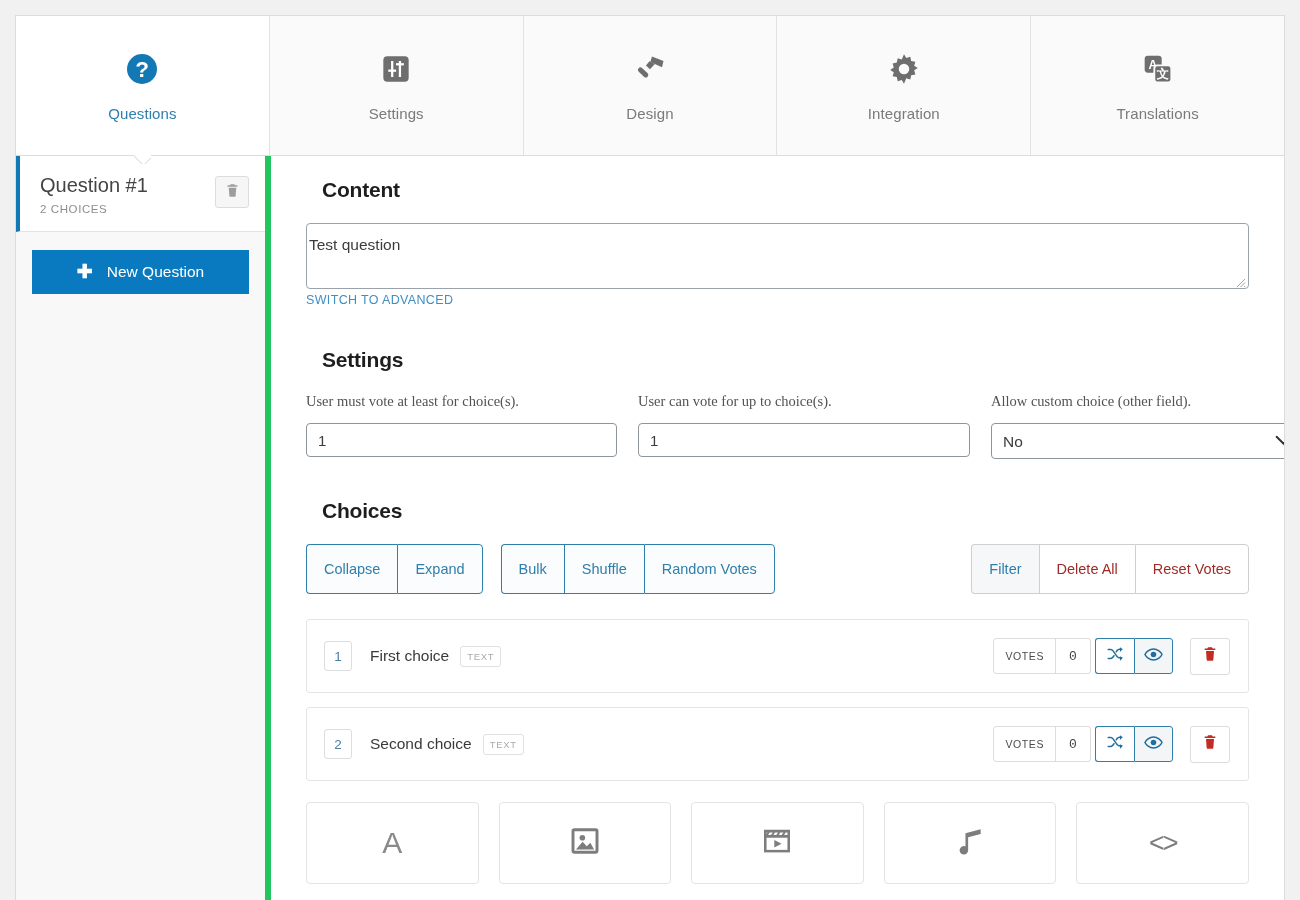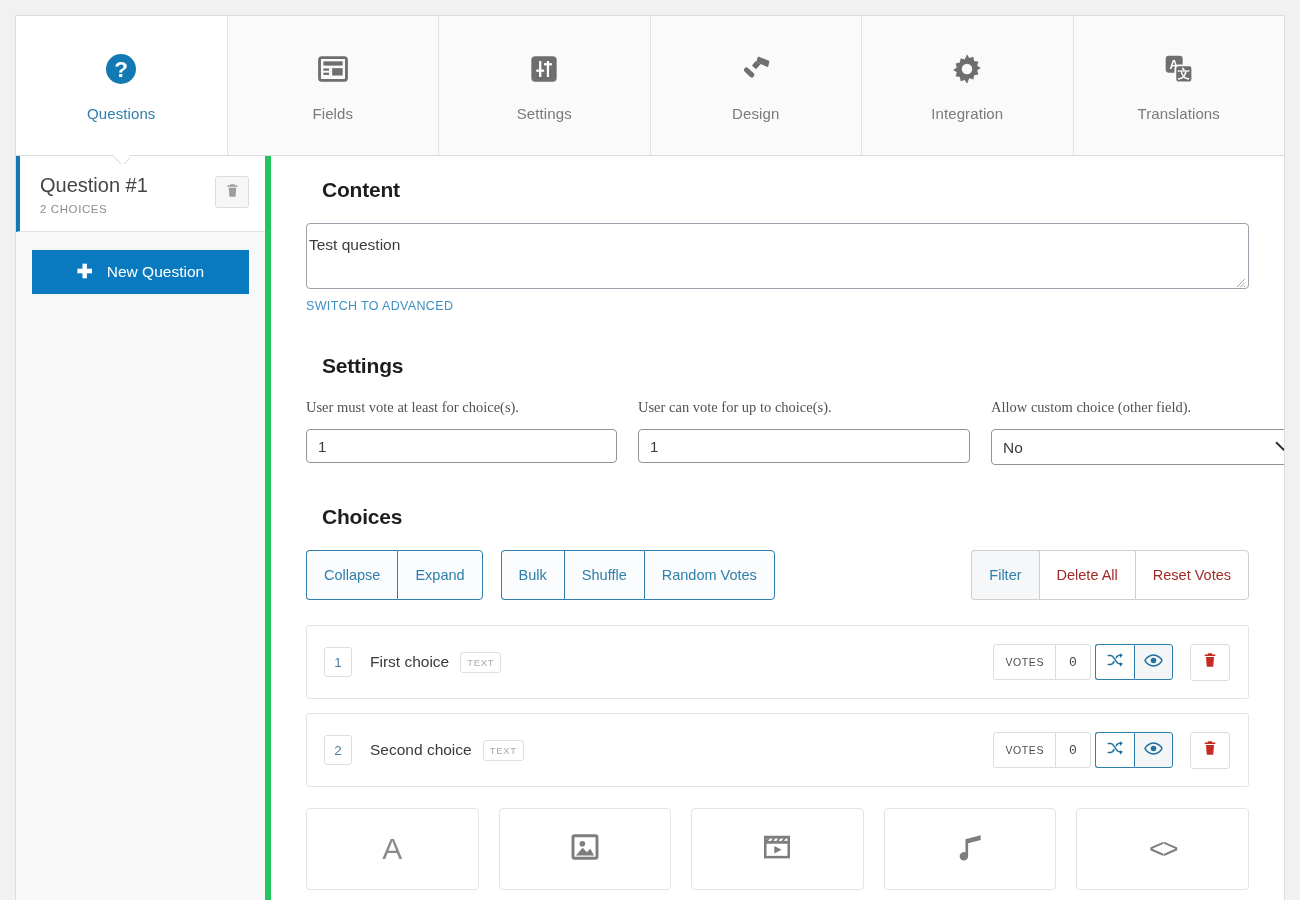--- a/index.html
+++ b/index.html
@@ -172,21 +172,21 @@
     display: block;
   }
   .resize-grip {
     position: absolute;
     right: 3px; bottom: 3px;
     width: 12px; height: 12px;
     pointer-events: none;
   }
   .switch-adv {
     display: inline-block;
-    margin-top: 10px;
+    margin-top: 4px;
     font-size: 12.5px;
     letter-spacing: .35px;
     color: #3e8fc4;
     text-decoration: none;
     cursor: pointer;
   }
   h2.sec.settings { margin-top: 40px; }
 
   .settings-grid {
     display: grid;
@@ -395,32 +395,20 @@
       <span class="tab-icon">
         <svg width="36" height="36" viewBox="0 0 24 24" aria-hidden="true">
           <circle cx="12" cy="12" r="10" fill="#1379b5"></circle>
           <text x="12" y="17.4" text-anchor="middle" font-size="15" font-weight="bold" font-family="Liberation Sans, sans-serif" fill="#ffffff">?</text>
         </svg>
       </span>
       <span class="tab-label">Questions</span>
       <span class="notch"></span>
     </div>
 
-    <div class="tab">
-      <span class="tab-icon">
-        <svg width="34" height="34" viewBox="0 0 24 24" aria-hidden="true">
-          <rect x="2.5" y="4" width="19" height="16" rx="1.5" fill="none" stroke="#6e6e6e" stroke-width="2"></rect>
-          <rect x="5.2" y="6.6" width="13.6" height="3" fill="#6e6e6e"></rect>
-          <rect x="5.2" y="11.6" width="4" height="1.6" fill="#6e6e6e"></rect>
-          <rect x="5.2" y="14.6" width="4" height="1.6" fill="#6e6e6e"></rect>
-          <rect x="11.4" y="11.4" width="7.4" height="5.2" fill="#6e6e6e"></rect>
-        </svg>
-      </span>
-      <span class="tab-label">Fields</span>
-    </div>
 
     <div class="tab">
       <span class="tab-icon">
         <svg width="32" height="32" viewBox="0 0 24 24" aria-hidden="true">
           <rect x="2.5" y="2.5" width="19" height="19" rx="3" fill="#6e6e6e"></rect>
           <rect x="8.3" y="6" width="1.7" height="12" fill="#ffffff"></rect>
           <rect x="6.2" y="12.4" width="5.9" height="1.7" fill="#ffffff"></rect>
           <rect x="14.1" y="6" width="1.7" height="12" fill="#ffffff"></rect>
           <rect x="12" y="7.6" width="5.9" height="1.7" fill="#ffffff"></rect>
         </svg>

